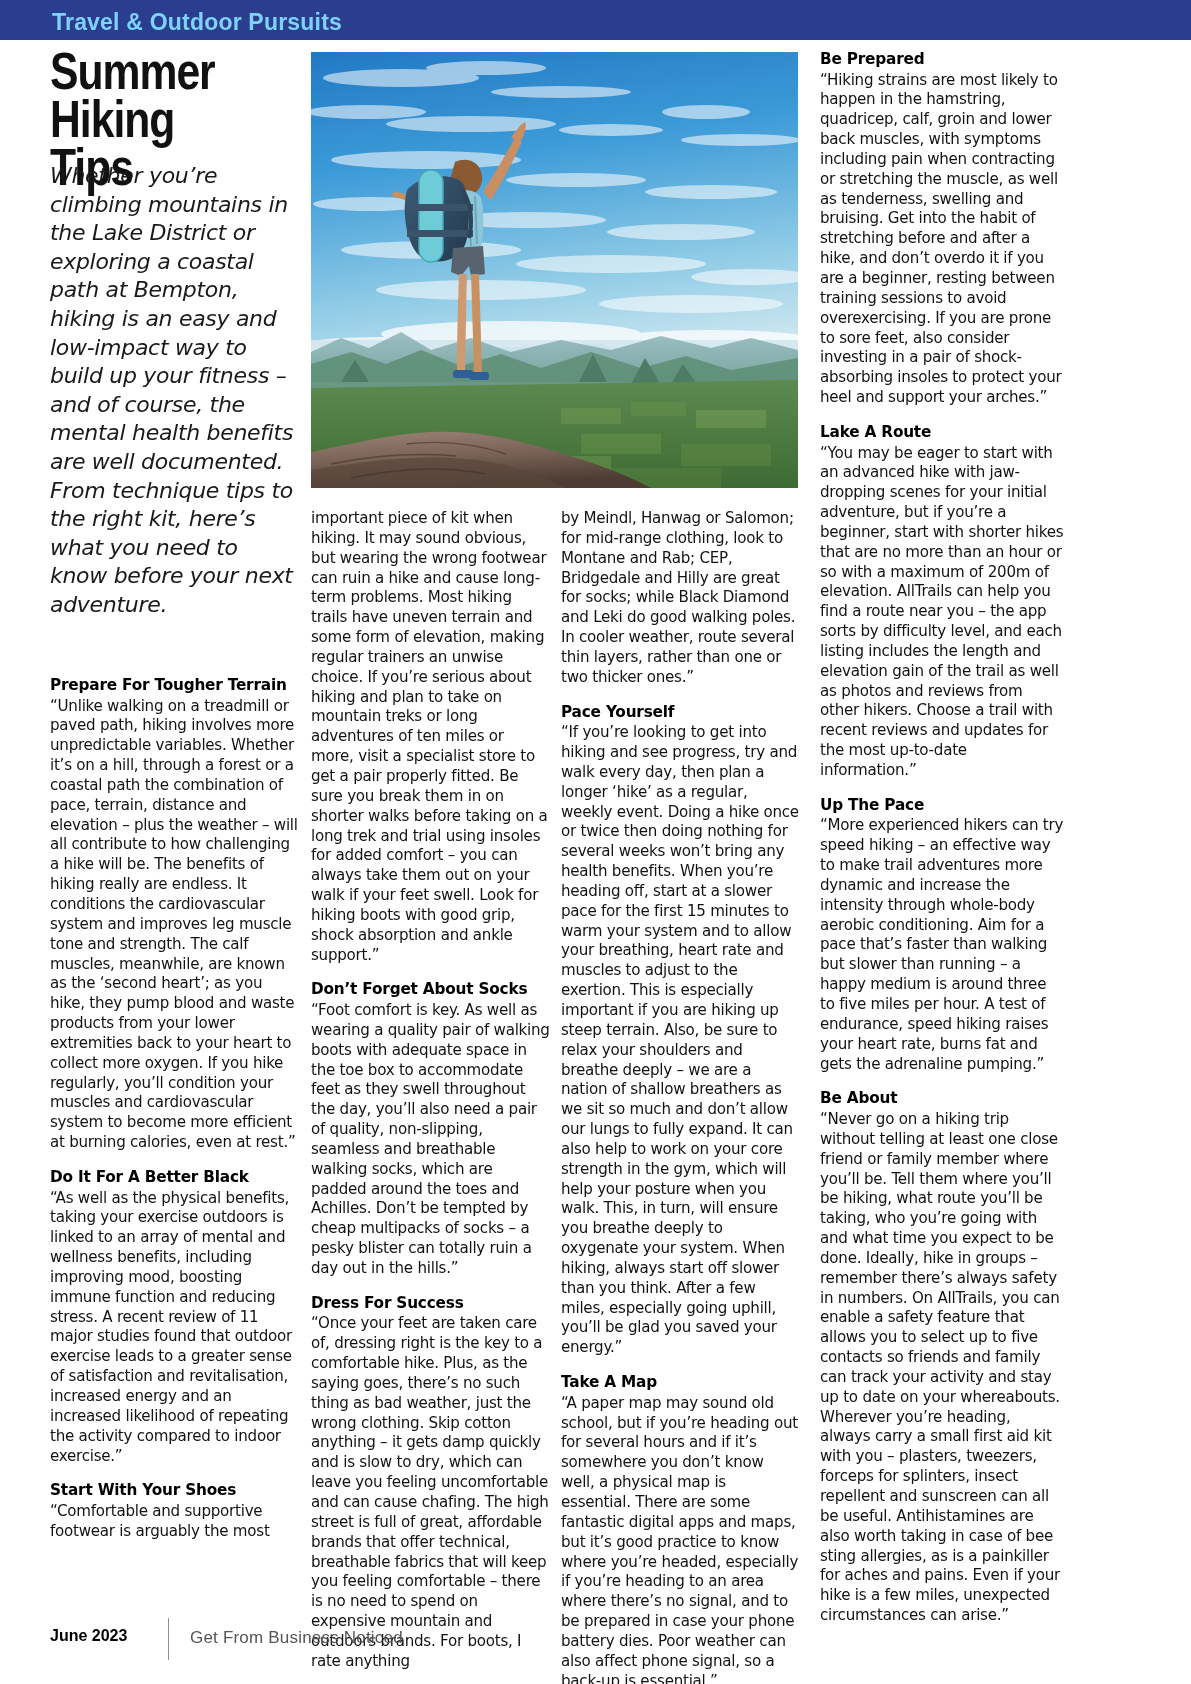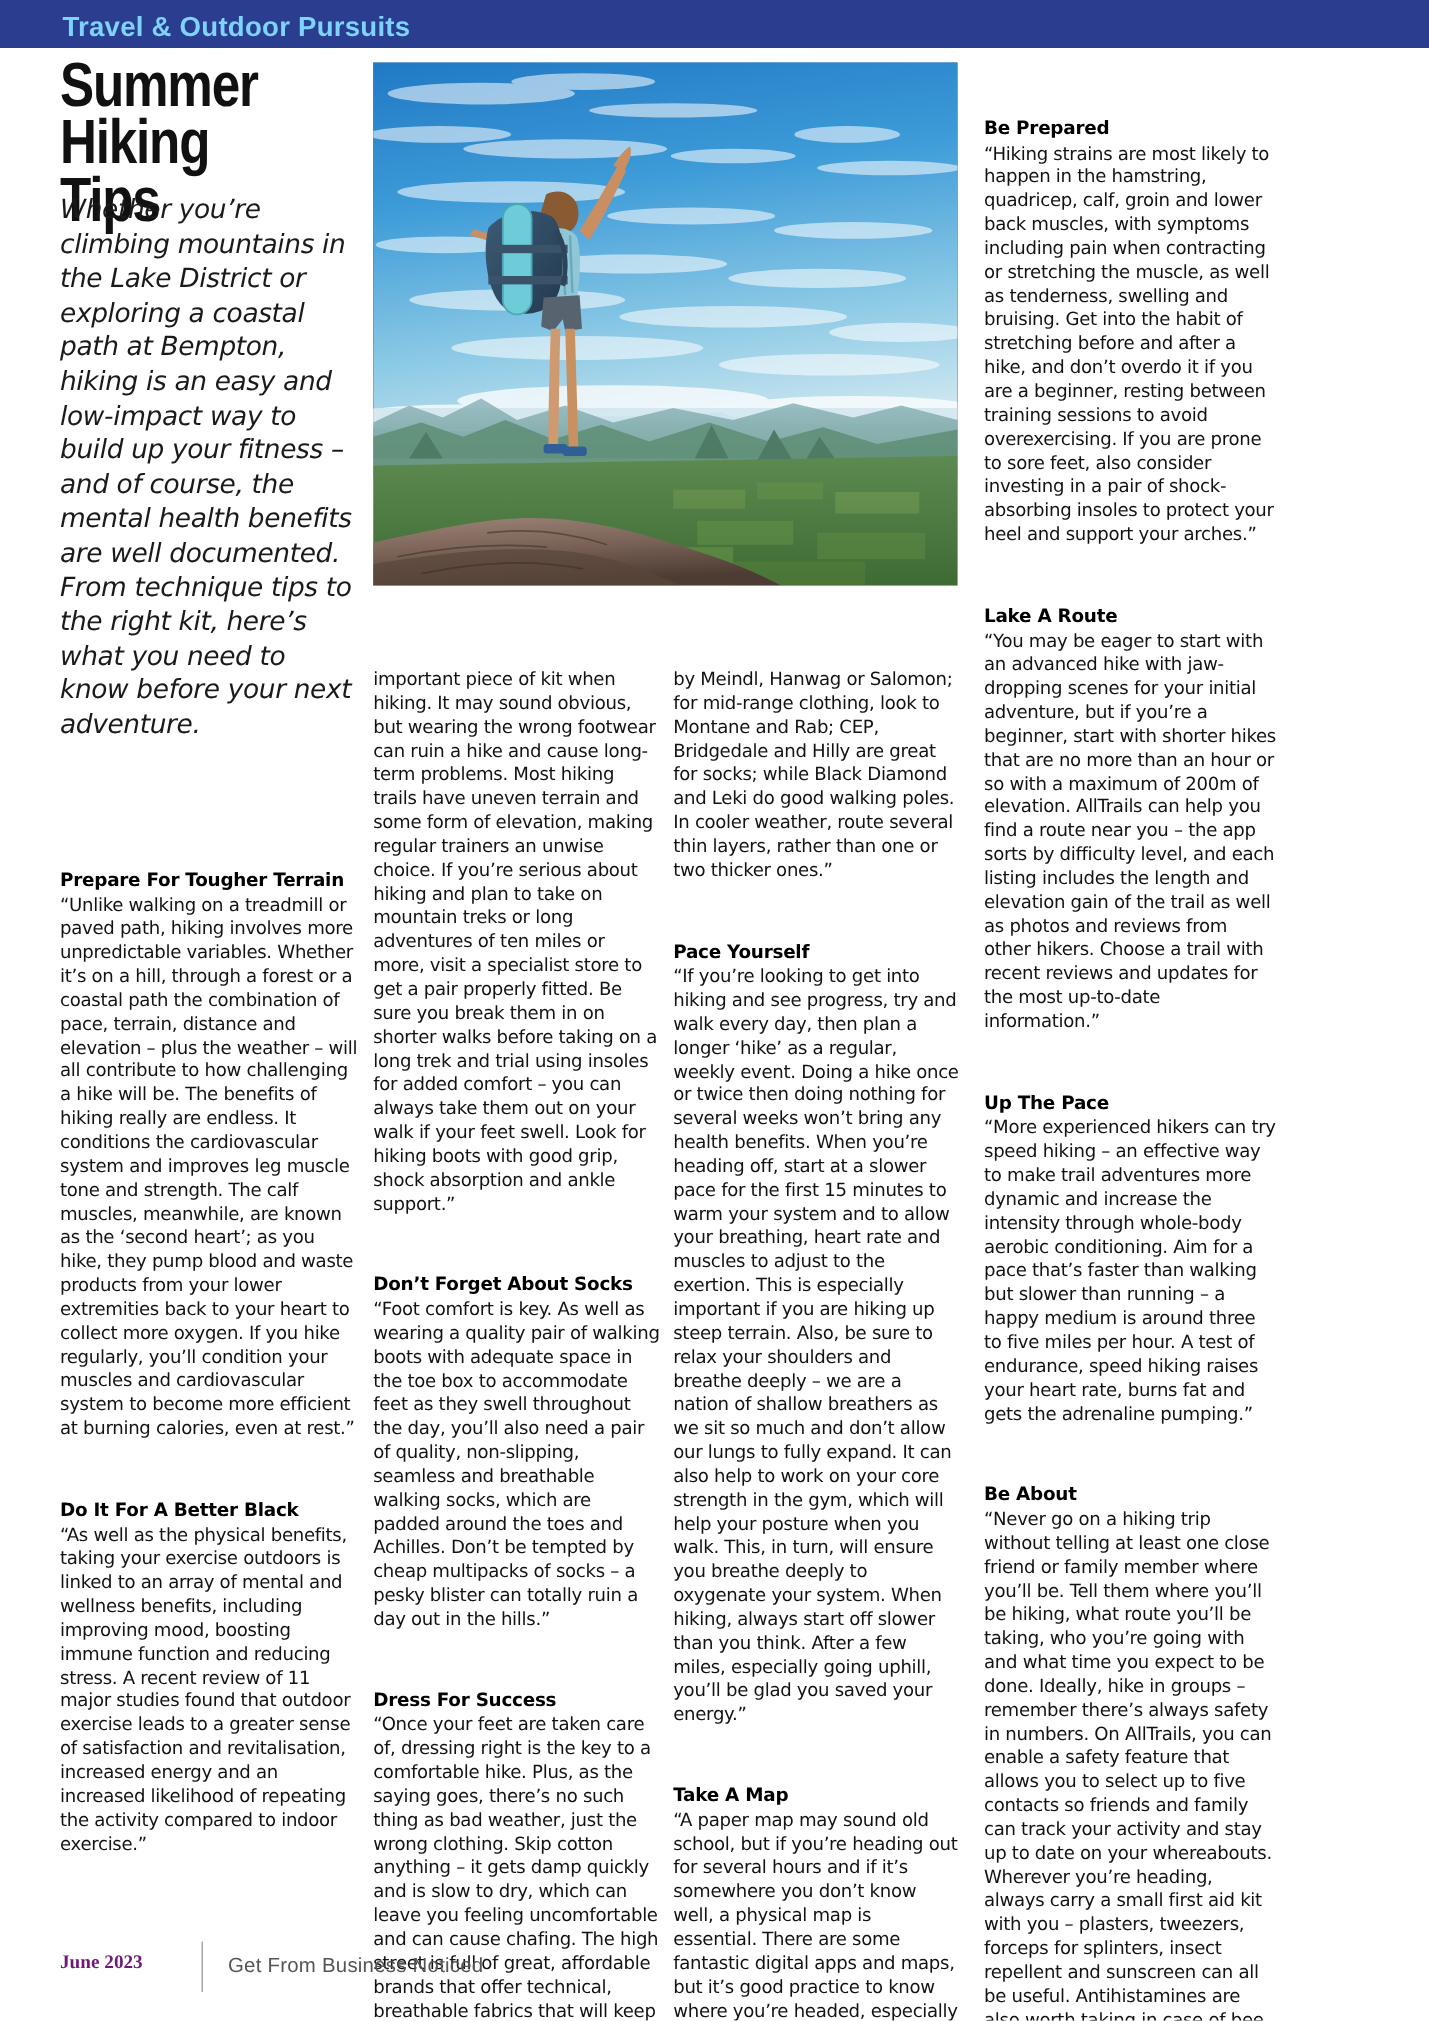--- a/index.html
+++ b/index.html
@@ -93,35 +93,35 @@
   }
   .col p { margin: 0 0 0 0; }
   .col h3 {
     font-size: 15.3px;
     font-weight: bold;
     line-height: 1.28;
     margin: 0 0 1px 0;
     color: #000000;
     letter-spacing: -0.2px;
   }
-  .block { margin-bottom: 15px; margin-top: 48px; }
+  .block { margin-bottom: 15px; }
   .block:last-child { margin-bottom: 0; }
 
   #col1 { left: 50px; top: 676px; width: 248px; }
   #col2 { left: 311px; top: 509px; width: 239px; }
   #col3 { left: 561px; top: 509px; width: 239px; }
   #col4 { left: 820px; top: 50px;  width: 244px; }
   .footer-month {
     position: absolute;
     left: 50px;
     top: 1627px;
     font-size: 16px;
     font-weight: bold;
-    color: #701a75;
-    font-family: Liberation Serif, serif;
+    color: #000000;
+    font-family: Liberation Sans, sans-serif;
   }
   .footer-divider {
     position: absolute;
     left: 168px;
     top: 1618px;
     width: 1px;
     height: 42px;
     background: #8f8f8f;
   }
   .footer-tagline {
@@ -273,20 +273,24 @@
 
   <div class="col" id="col1">
       <div class="block">
         <h3>Prepare For Tougher Terrain</h3>
         <p>“Unlike walking on a treadmill or paved path, hiking involves more unpredictable variables. Whether it’s on a hill, through a forest or a coastal path the combination of pace, terrain, distance and elevation – plus the weather – will all contribute to how challenging a hike will be. The benefits of hiking really are endless. It conditions the cardiovascular system and improves leg muscle tone and strength. The calf muscles, meanwhile, are known as the ‘second heart’; as you hike, they pump blood and waste products from your lower extremities back to your heart to collect more oxygen. If you hike regularly, you’ll condition your muscles and cardiovascular system to become more efficient at burning calories, even at rest.”</p>
       </div>
       <div class="block">
         <h3>Do It For A Better Black</h3>
         <p>“As well as the physical benefits, taking your exercise outdoors is linked to an array of mental and wellness benefits, including improving mood, boosting immune function and reducing stress. A recent review of 11 major studies found that outdoor exercise leads to a greater sense of satisfaction and revitalisation, increased energy and an increased likelihood of repeating the activity compared to indoor exercise.”</p>
       </div>
+      <div class="block">
+        <h3>Start With Your Shoes</h3>
+        <p>“Comfortable and supportive footwear is arguably the most</p>
+      </div>
     </div>
   <div class="col" id="col2">
       <div class="block">
         <p>important piece of kit when hiking. It may sound obvious, but wearing the wrong footwear can ruin a hike and cause long-term problems. Most hiking trails have uneven terrain and some form of elevation, making regular trainers an unwise choice. If you’re serious about hiking and plan to take on mountain treks or long adventures of ten miles or more, visit a specialist store to get a pair properly fitted. Be sure you break them in on shorter walks before taking on a long trek and trial using insoles for added comfort – you can always take them out on your walk if your feet swell. Look for hiking boots with good grip, shock absorption and ankle support.”</p>
       </div>
       <div class="block">
         <h3>Don’t Forget About Socks</h3>
         <p>“Foot comfort is key. As well as wearing a quality pair of walking boots with adequate space in the toe box to accommodate feet as they swell throughout the day, you’ll also need a pair of quality, non-slipping, seamless and breathable walking socks, which are padded around the toes and Achilles. Don’t be tempted by cheap multipacks of socks – a pesky blister can totally ruin a day out in the hills.”</p>
       </div>
       <div class="block">

